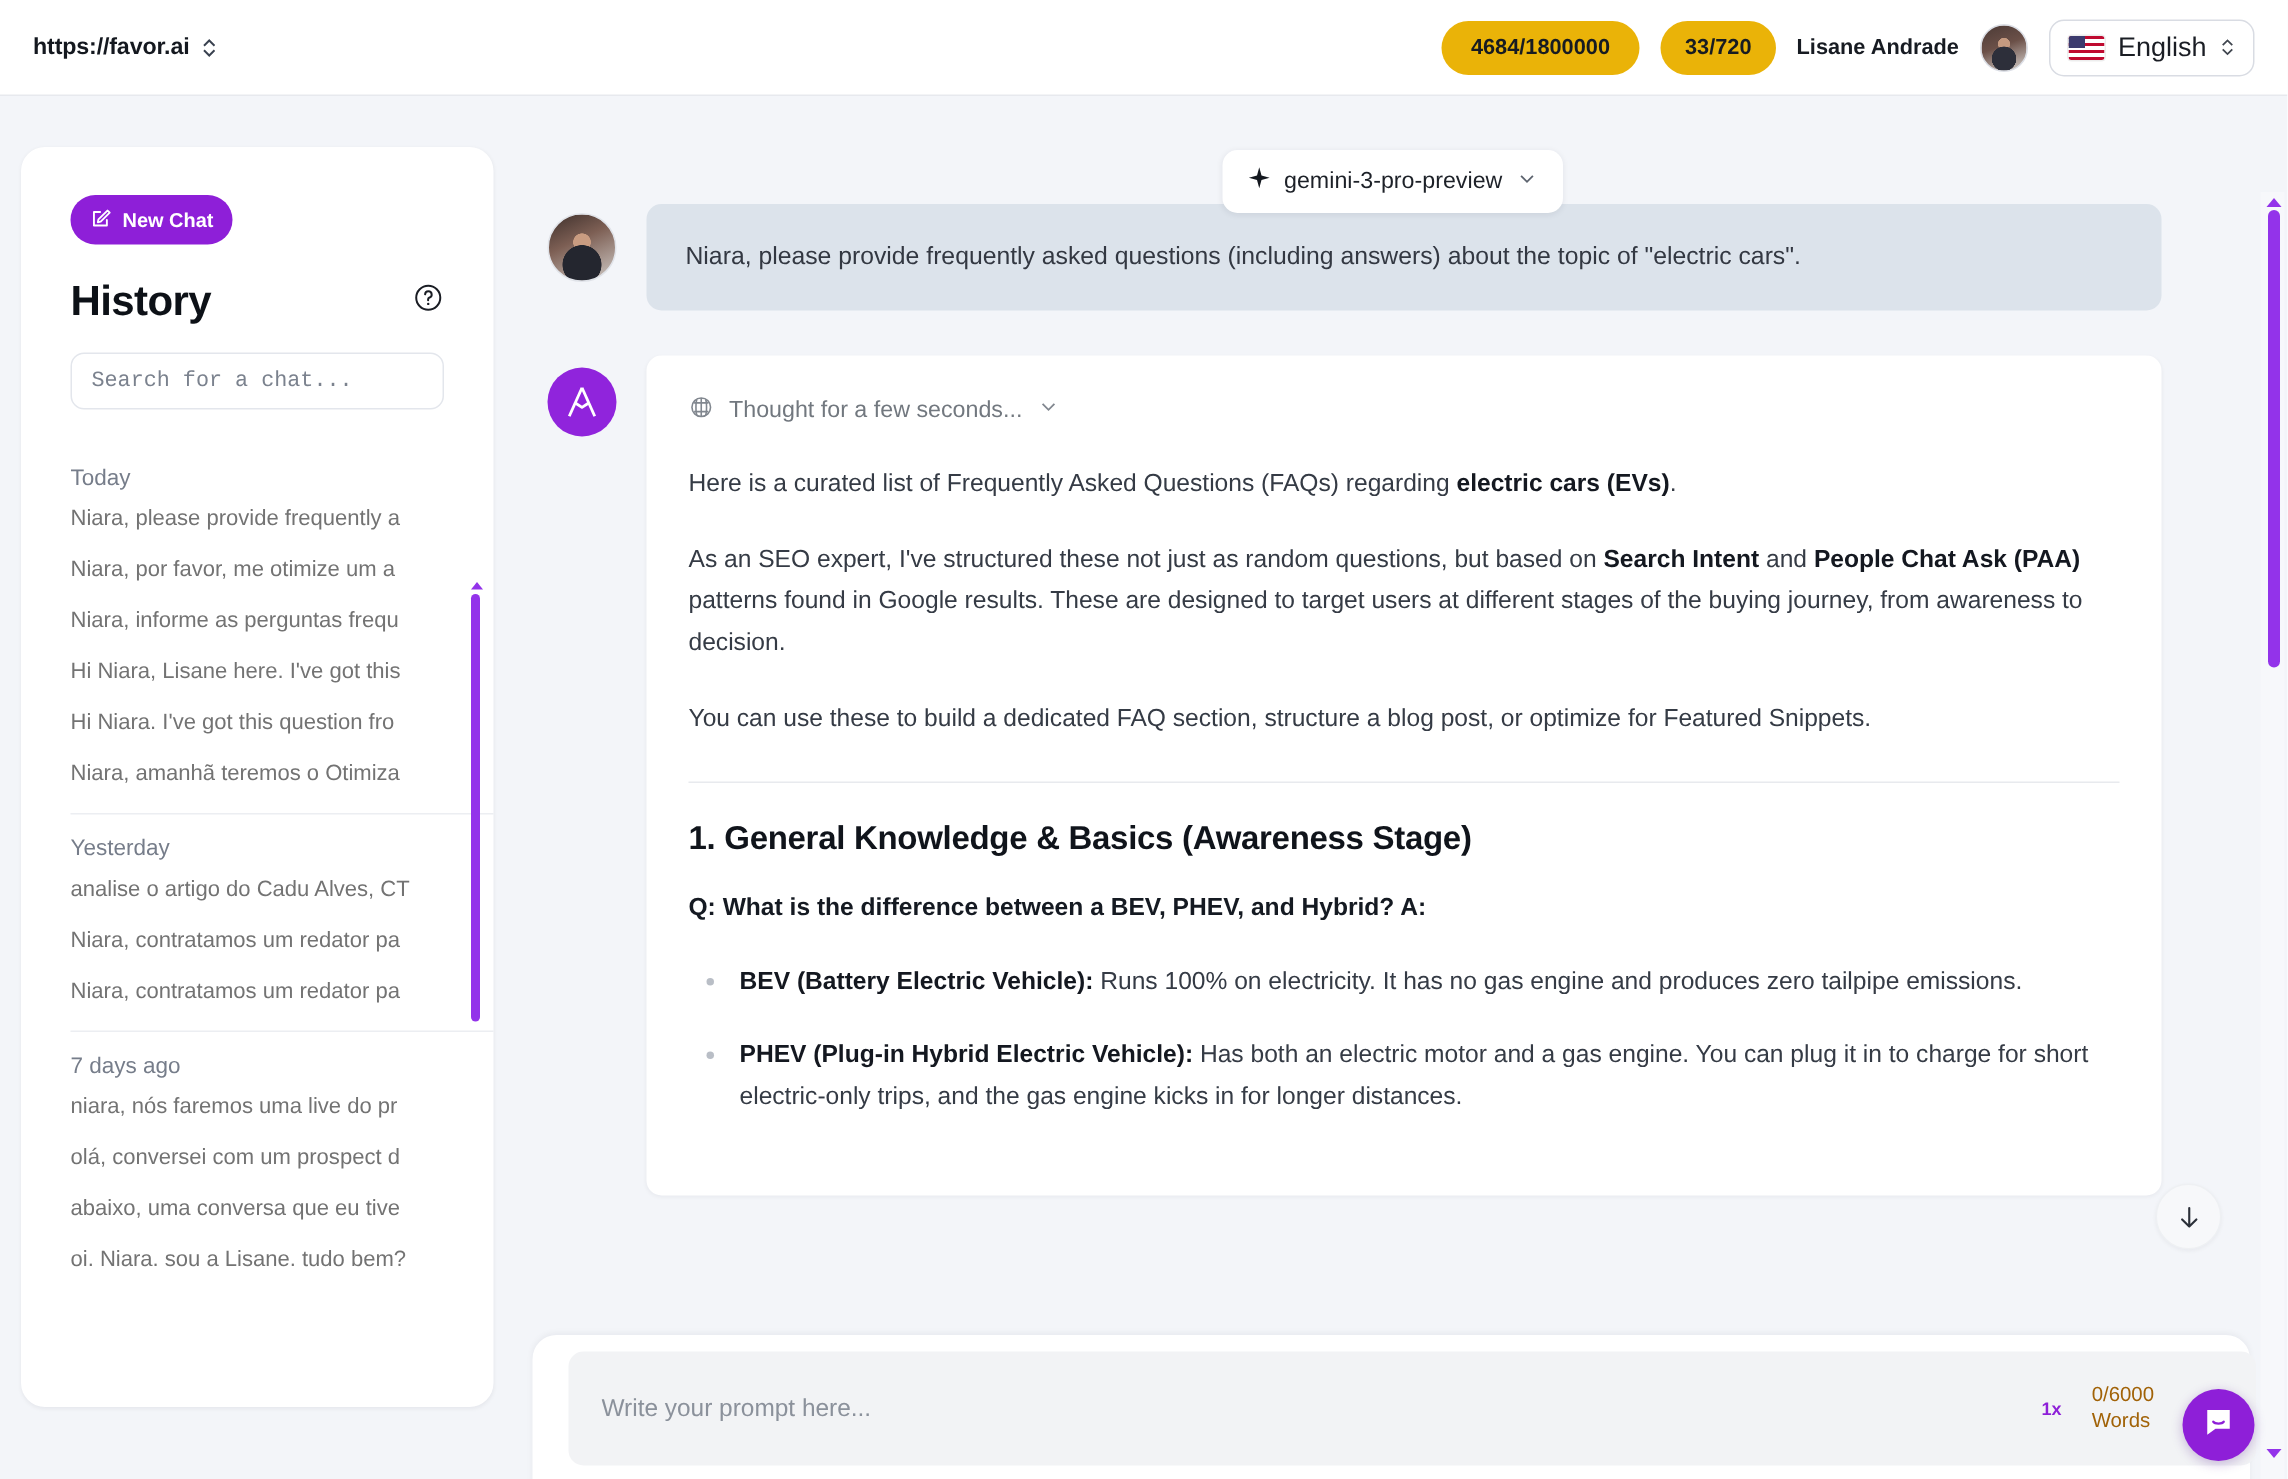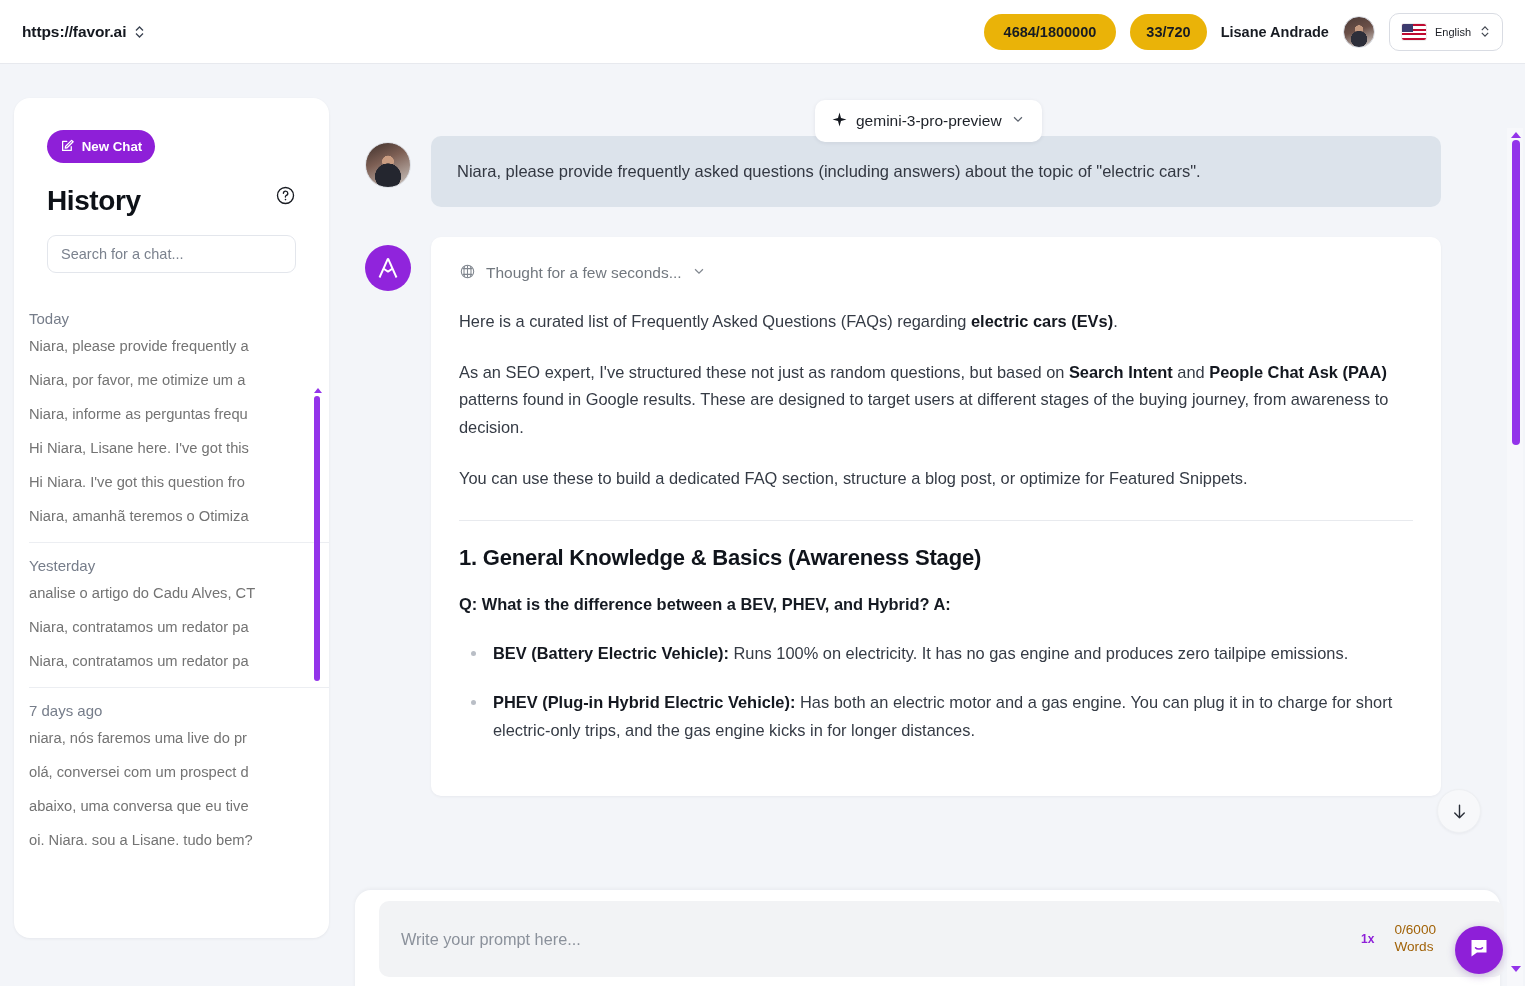--- a/index.html
+++ b/index.html
@@ -54,21 +54,21 @@
     position: relative; background: #ffffff;
     box-shadow: 0 0 0 1px rgba(0,0,0,.07);
   }
   .flag .stripes {
     position:absolute; inset:0;
     background: repeating-linear-gradient(to bottom,#bf0a30 0 2.3px,#ffffff 2.3px 4.6px);
   }
   .flag .canton {
     position:absolute; left:0; top:0; width:11px; height:8.5px; background:#3c3b6e;
   }
-  .lang-text { font-size: 11px; color: #1a1d24; }
+  .lang-text { font-size: 18px; color: #1a1d24; }
 
   
   .page { position: absolute; top: 64px; left: 0; width: 1525px; height: 922px; background: #f3f5f9; }
 
   
   .sidebar {
     position: absolute; left: 14px; top: 34px;
     width: 315px; height: 840px;
     background: #ffffff; border-radius: 16px;
     box-shadow: 0 1px 3px rgba(20,25,40,.06);
@@ -76,39 +76,40 @@
   }
   .new-chat {
     margin: 32px 0 0 33px;
     width: 108px; height: 33px; border-radius: 999px;
     background: #8e1fd8; color: #fff; border: none;
     display: flex; align-items: center; justify-content: center; gap: 7px;
     font-size: 13.3px; font-weight: 700; cursor: pointer;
     font-family: inherit;
   }
   .hist-row {
-    margin: 22px 33px 0 33px; display: flex; align-items: flex-start;
+    margin: 22px 33px 0 33px; display: flex; align-items: center;
   }
   .hist-title { font-size: 28px; font-weight: 700; color: #0d1117; letter-spacing: -0.4px; }
   .help-icon { margin-left: auto; color: #1a1d24; }
   .search-box {
     margin: 18px 33px 0 33px;
     height: 38px; border: 1px solid #e3e6ec; border-radius: 9px;
     display: flex; align-items: center; padding: 0 13px;
     background: #fff;
+    font-family: Liberation Mono, monospace;
   }
   .search-box input {
     border: none; outline: none; width: 100%;
     font-size: 14.5px; color: #32363e; font-family: inherit; background: transparent;
   }
   .search-box input::placeholder { color: #7b828e; }
 
   .hist-scroll {
     position: absolute; left: 0; top: 198px; width: 372px; height: 630px;
-    overflow: hidden; padding: 0 15px;
+    overflow: hidden; padding: 0 33px;
   }
   .group-label {
     font-size: 15px; color: #767d8a; margin: 14px 0 11px 0;
   }
   .chat-item {
     font-size: 14.7px; color: #737373;
     white-space: nowrap; overflow: hidden;
     margin-bottom: 18px; cursor: pointer;
     -webkit-mask-image: linear-gradient(to right, #000 78%, rgba(0,0,0,.15) 100%);
             mask-image: linear-gradient(to right, #000 78%, rgba(0,0,0,.15) 100%);

